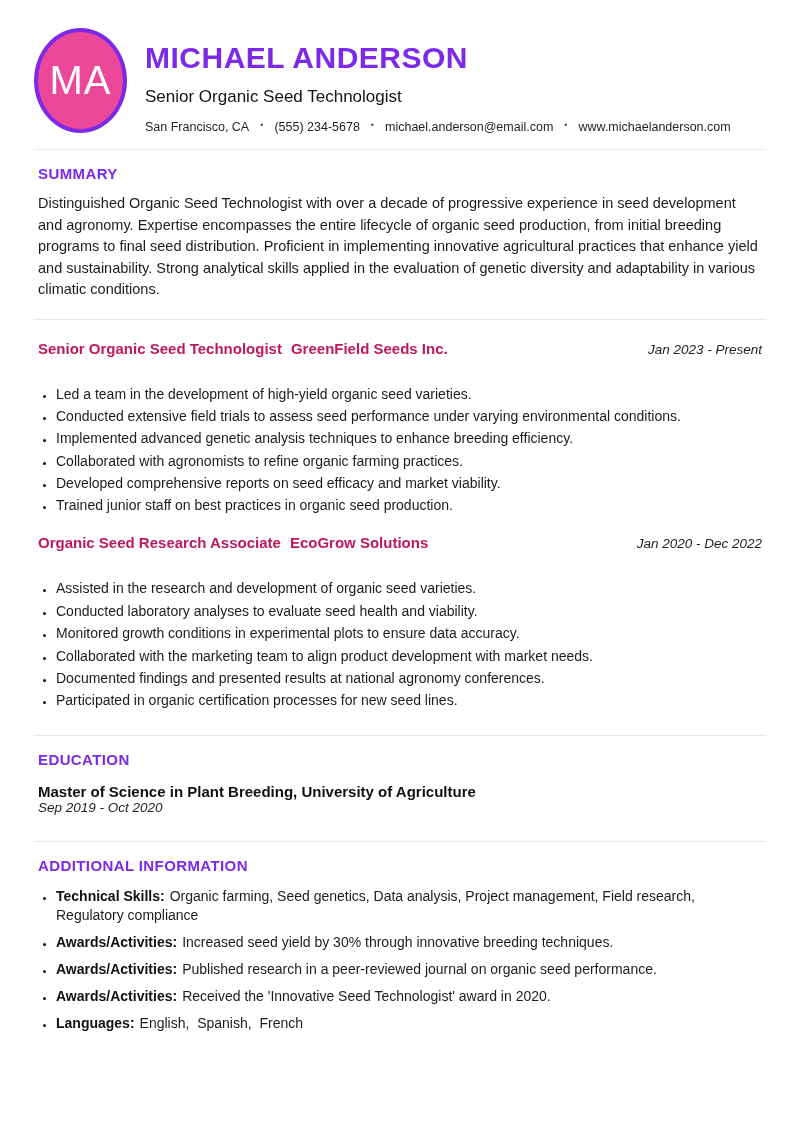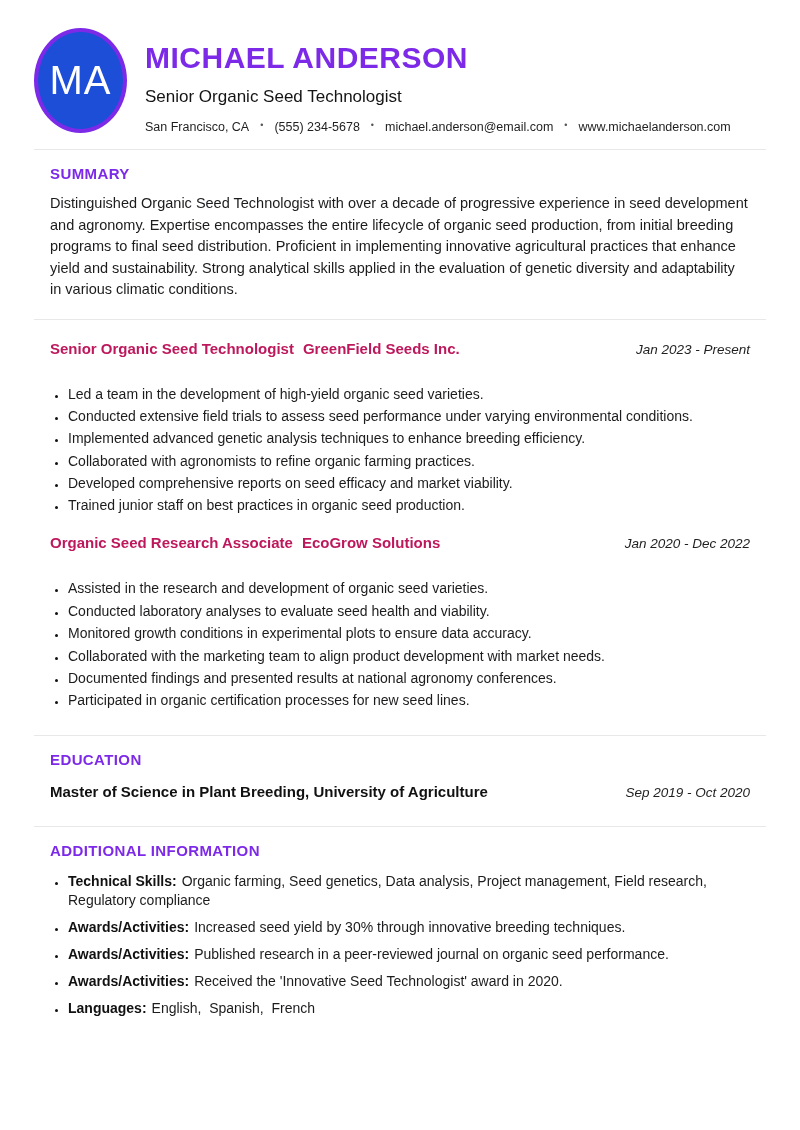--- a/index.html
+++ b/index.html
@@ -21,21 +21,21 @@
     align-items: flex-start;
     gap: 18px;
     padding: 28px 34px 0 34px;
   }
   .avatar {
     flex: none;
     width: 93px;
     height: 105px;
     border: 4px solid #7d2ae8;
     border-radius: 50%;
-    background: #1d4ed8;
+    background: #ec4899;
     display: flex;
     align-items: center;
     justify-content: center;
     color: #ffffff;
     font-size: 40px;
     font-weight: 400;
     letter-spacing: 1px;
   }
   .header-text { padding-top: 13px; }
   .name {
@@ -67,21 +67,21 @@
   
   .divider {
     border: none;
     border-top: 1px solid #e8e8e8;
     margin: 0 34px;
   }
   .divider.after-header { margin-top: 15px; }
   .divider.after-summary { margin-top: 18px; }
   .divider.after-experience { margin-top: 26px; }
   .divider.after-education { margin-top: 26px; }
-  .section { padding: 0 50px; }
+  .section { padding: 0 38px; }
   .section-heading {
     font-size: 15px;
     font-weight: 800;
     letter-spacing: 0.4px;
     color: #7d2ae8;
     margin-top: 15px;
   }
 
   
   .summary-text {
@@ -119,20 +119,21 @@
     color: #1c1c1e;
   }
   ul.bullets li::marker { font-size: 11px; color: #111; }
 
   
   .edu-row {
     display: flex;
     justify-content: space-between;
     align-items: baseline;
     margin-top: 15px;
+    flex-direction: column;
   }
   .edu-degree { font-size: 15px; font-weight: 700; color: #111; }
 
   
   ul.info-bullets {
     margin-top: 13px;
     padding-left: 18px;
     list-style: disc;
   }
   ul.info-bullets li {

